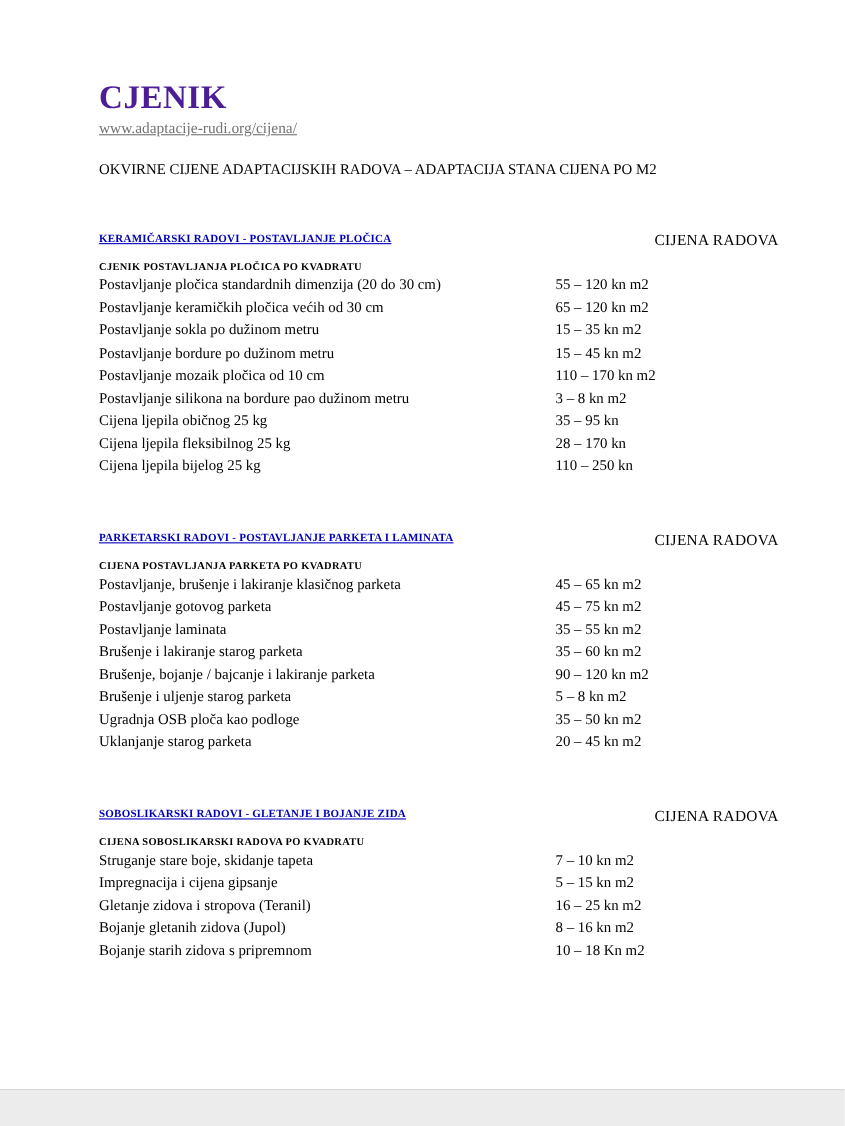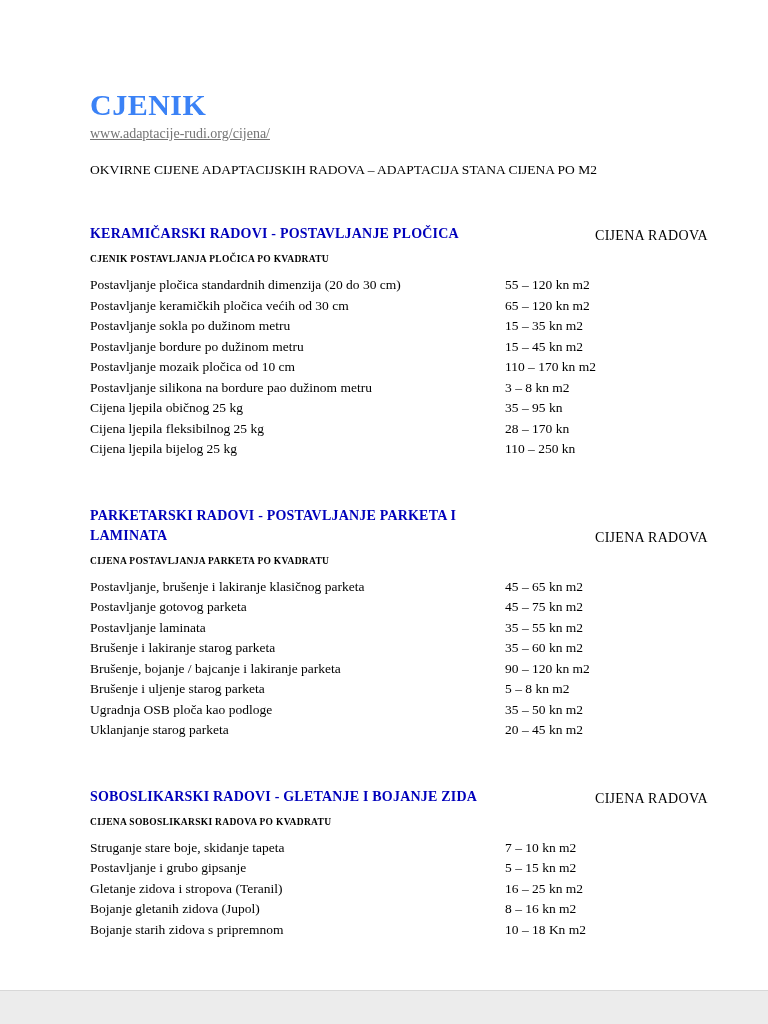--- a/index.html
+++ b/index.html
@@ -16,22 +16,21 @@
   .page {
     width: 768px;
     height: 990px;
     background: #ffffff;
     padding: 72px 70px 0 90px;
   }
   .doc-title {
     font-size: 30px;
     font-weight: bold;
     letter-spacing: 0.5px;
-    color: #3b82f6;
-    margin-top: 16px;
+    color: #4c1d95;
   }
   .doc-link {
     display: inline-block;
     margin-top: 4px;
     font-size: 14px;
     color: #737373;
     text-decoration: underline;
     cursor: pointer;
   }
   .doc-subtitle {
@@ -42,44 +41,45 @@
   .sections { margin-top: 46px; }
   .price-section { margin-bottom: 46px; }
   .section-header {
     display: flex;
     align-items: flex-end;
     justify-content: flex-start;
   }
   .section-heading {
     display: inline-block;
     max-width: 408px;
-    font-size: 14px;
+    font-size: 10px;
     font-weight: bold;
     color: #0000bb;
+    text-decoration: underline;
     line-height: 20px;
     letter-spacing: 0.2px;
   }
   .col-header {
     position: absolute;
     left: 505px;
     font-size: 14px;
     color: #000000;
     letter-spacing: 0.3px;
     white-space: nowrap;
   }
   .section-header { position: relative; }
   .col-header { bottom: 0px; }
   .section-subheading {
     margin-top: 10px;
     font-size: 9.5px;
     font-weight: bold;
     color: #000000;
     letter-spacing: 0.3px;
   }
-  .rows { margin-top: 11px; }
+  .rows { margin-top: 1px; }
   .row {
     display: grid;
     grid-template-columns: 415px 1fr;
     line-height: 20.5px;
     font-size: 13.5px;
   }
   .cell.label { padding-right: 10px; }
   .cell.price { white-space: nowrap; }
   .viewer-strip {
     position: absolute;
@@ -191,21 +191,21 @@
           <div class="section-heading">SOBOSLIKARSKI RADOVI - GLETANJE I BOJANJE ZIDA</div>
           <div class="col-header">CIJENA RADOVA</div>
         </div>
         <div class="section-subheading">CIJENA SOBOSLIKARSKI RADOVA PO KVADRATU</div>
         <div class="rows">
           <div class="row">
             <div class="cell label">Struganje stare boje, skidanje tapeta</div>
             <div class="cell price">7 – 10 kn m2</div>
           </div>
           <div class="row">
-            <div class="cell label">Postavljanje i grubo gipsanje</div>
+            <div class="cell label">Impregnacija i cijena gipsanje</div>
             <div class="cell price">5 – 15 kn m2</div>
           </div>
           <div class="row">
             <div class="cell label">Gletanje zidova i stropova (Teranil)</div>
             <div class="cell price">16 – 25 kn m2</div>
           </div>
           <div class="row">
             <div class="cell label">Bojanje gletanih zidova (Jupol)</div>
             <div class="cell price">8 – 16 kn m2</div>
           </div>

